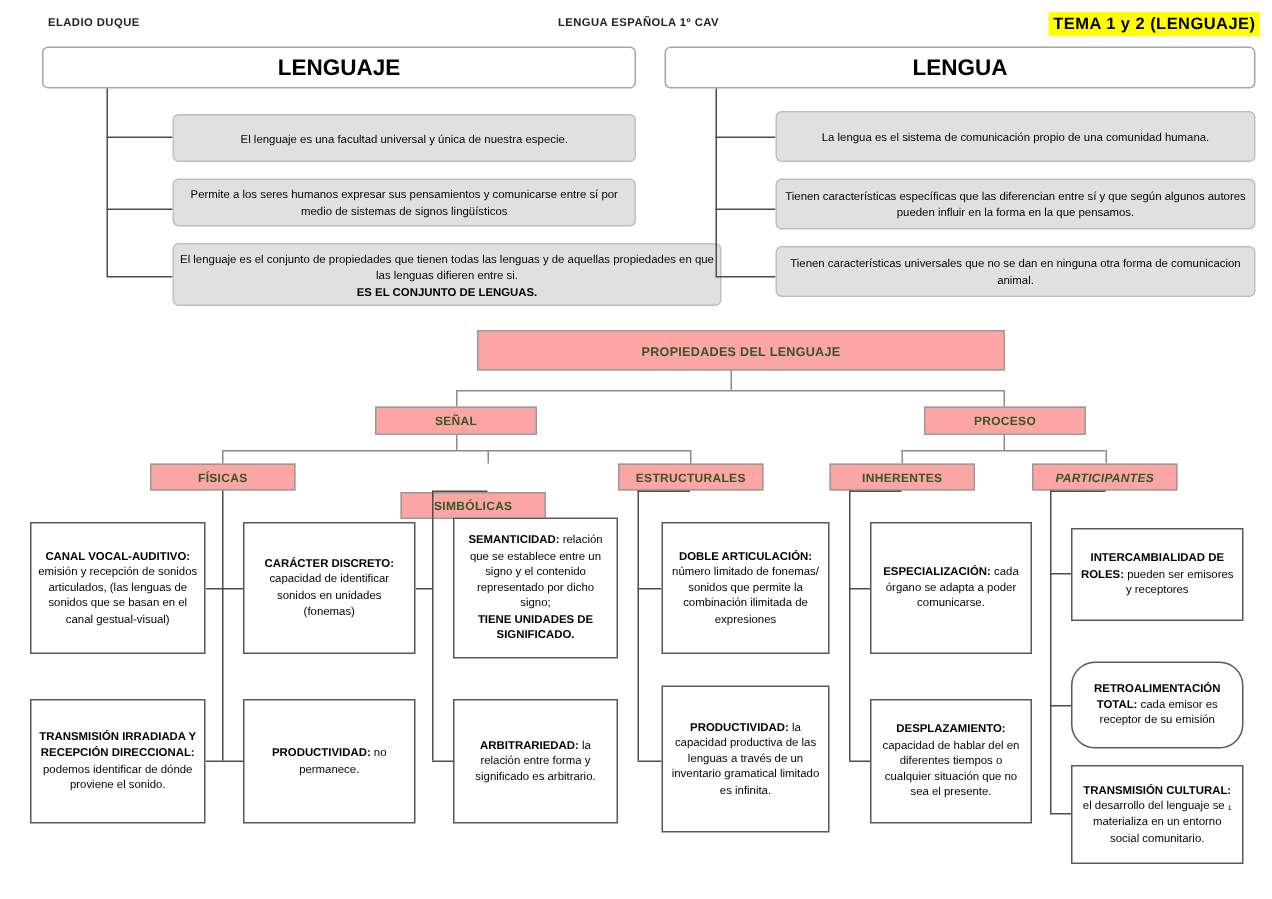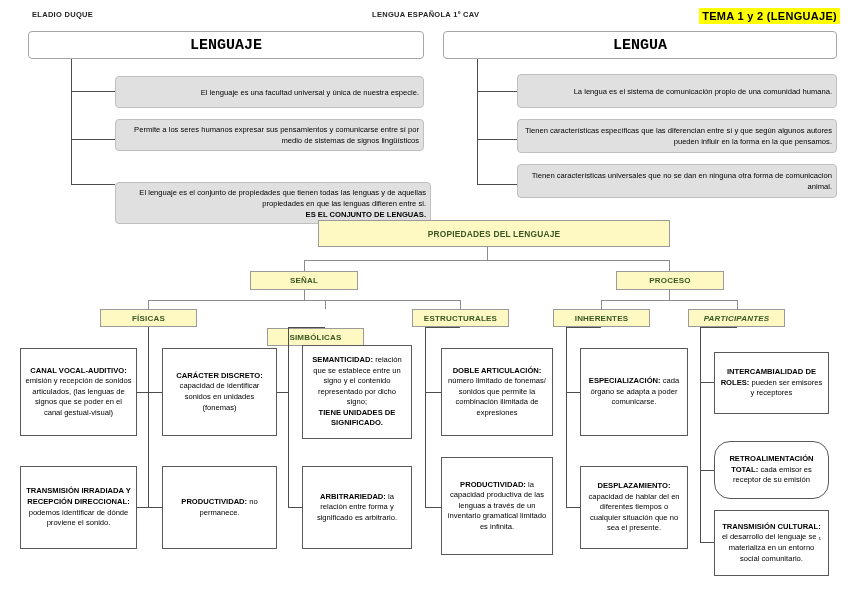--- a/index.html
+++ b/index.html
@@ -16,28 +16,28 @@
   #hdr-topic{right:8px;top:8px;background:#ffff00;color:#000;font-size:11px;
        font-weight:bold;padding:1px 3px;line-height:14px;}
 
   
   .box{position:absolute;box-sizing:border-box;display:flex;align-items:center;
        justify-content:center;text-align:center;}
   .box .t{display:block;width:100%;padding:0 4px;}
 
   
   .title-box{border:1px solid #a6a6a6;border-radius:4px;background:#fff;
-       font-size:15px;font-weight:bold;color:#000;font-family:Liberation Mono, monospace;}
+       font-size:15px;font-weight:bold;color:#000;}
 
   
   .stmt{border:1px solid #bfbfbf;border-radius:4px;background:#e0e0e0;
-       font-size:7.6px;line-height:11px;color:#000;text-align:right;}
-
-  
-  .node{border:1px solid #9a9a9a;background:#fef9c3;color:#375623;
+       font-size:7.6px;line-height:11px;color:#000;}
+
+  
+  .node{border:1px solid #9a9a9a;background:#fca5a5;color:#375623;
         font-size:8px;font-weight:bold;letter-spacing:.2px;}
   .node.big{font-size:8.4px;}
 
   
   .leaf{border:1px solid #595959;background:#fff;color:#000;
         font-size:7.6px;line-height:10.6px;}
   .leaf b{font-weight:bold;}
 
   
   .ln{position:absolute;background:#4d4d4d;}
@@ -60,21 +60,21 @@
 <div class="ln lnh" style="left:71px;top:91px;width:44px;height:1px;"></div>
 <div class="ln lnh" style="left:71px;top:139px;width:44px;height:1px;"></div>
 <div class="ln lnh" style="left:71px;top:184px;width:44px;height:1px;"></div>
 
 <div class="box stmt" style="left:115px;top:76px;width:309px;height:32px;">
   <span class="t">El lenguaje es una facultad universal y única de nuestra especie.</span>
 </div>
 <div class="box stmt" style="left:115px;top:119px;width:309px;height:32px;">
   <span class="t">Permite a los seres humanos expresar sus pensamientos y comunicarse entre sí por medio de sistemas de signos lingüísticos</span>
 </div>
-<div class="box stmt" style="left:115px;top:162px;width:316px;height:42px;margin-top:20px;">
+<div class="box stmt" style="left:115px;top:162px;width:366px;height:42px;">
   <span class="t">
     <span>El lenguaje es el conjunto de propiedades que tienen todas las lenguas y de aquellas propiedades en que las lenguas difieren entre si.</span>
     <b style="display:block;">ES EL CONJUNTO DE LENGUAS.</b>
   </span>
 </div>
 
 <div class="box title-box" style="left:443px;top:31px;width:394px;height:28px;">
   <span class="t">LENGUA</span>
 </div>
 
@@ -158,21 +158,21 @@
 <div class="ln lnh" style="left:566px;top:507px;width:14px;height:1px;"></div>
 
 <div class="ln lnv" style="left:700px;top:327px;width:1px;height:215px;"></div>
 <div class="ln lnh" style="left:700px;top:327px;width:37px;height:1px;"></div>
 <div class="ln lnh" style="left:700px;top:382px;width:14px;height:1px;"></div>
 <div class="ln lnh" style="left:700px;top:470px;width:14px;height:1px;"></div>
 <div class="ln lnh" style="left:700px;top:542px;width:14px;height:1px;"></div>
 
 <div class="box leaf" style="left:20px;top:348px;width:117px;height:88px;">
   <span class="t">
-    <b>CANAL VOCAL-AUDITIVO:</b><span> emisión y recepción de sonidos articulados, (las lenguas de signos que se poder en el canal gestual-visual)</span>
+    <b>CANAL VOCAL-AUDITIVO:</b><span> emisión y recepción de sonidos articulados, (las lenguas de sonidos que se basan en el canal gestual-visual)</span>
   </span>
 </div>
 <div class="box leaf" style="left:20px;top:466px;width:117px;height:83px;">
   <span class="t">
     <b>TRANSMISIÓN IRRADIADA Y RECEPCIÓN DIRECCIONAL:</b><span> podemos identificar de dónde proviene el sonido.</span>
   </span>
 </div>
 
 <div class="box leaf" style="left:162px;top:348px;width:115px;height:88px;">
   <span class="t">

